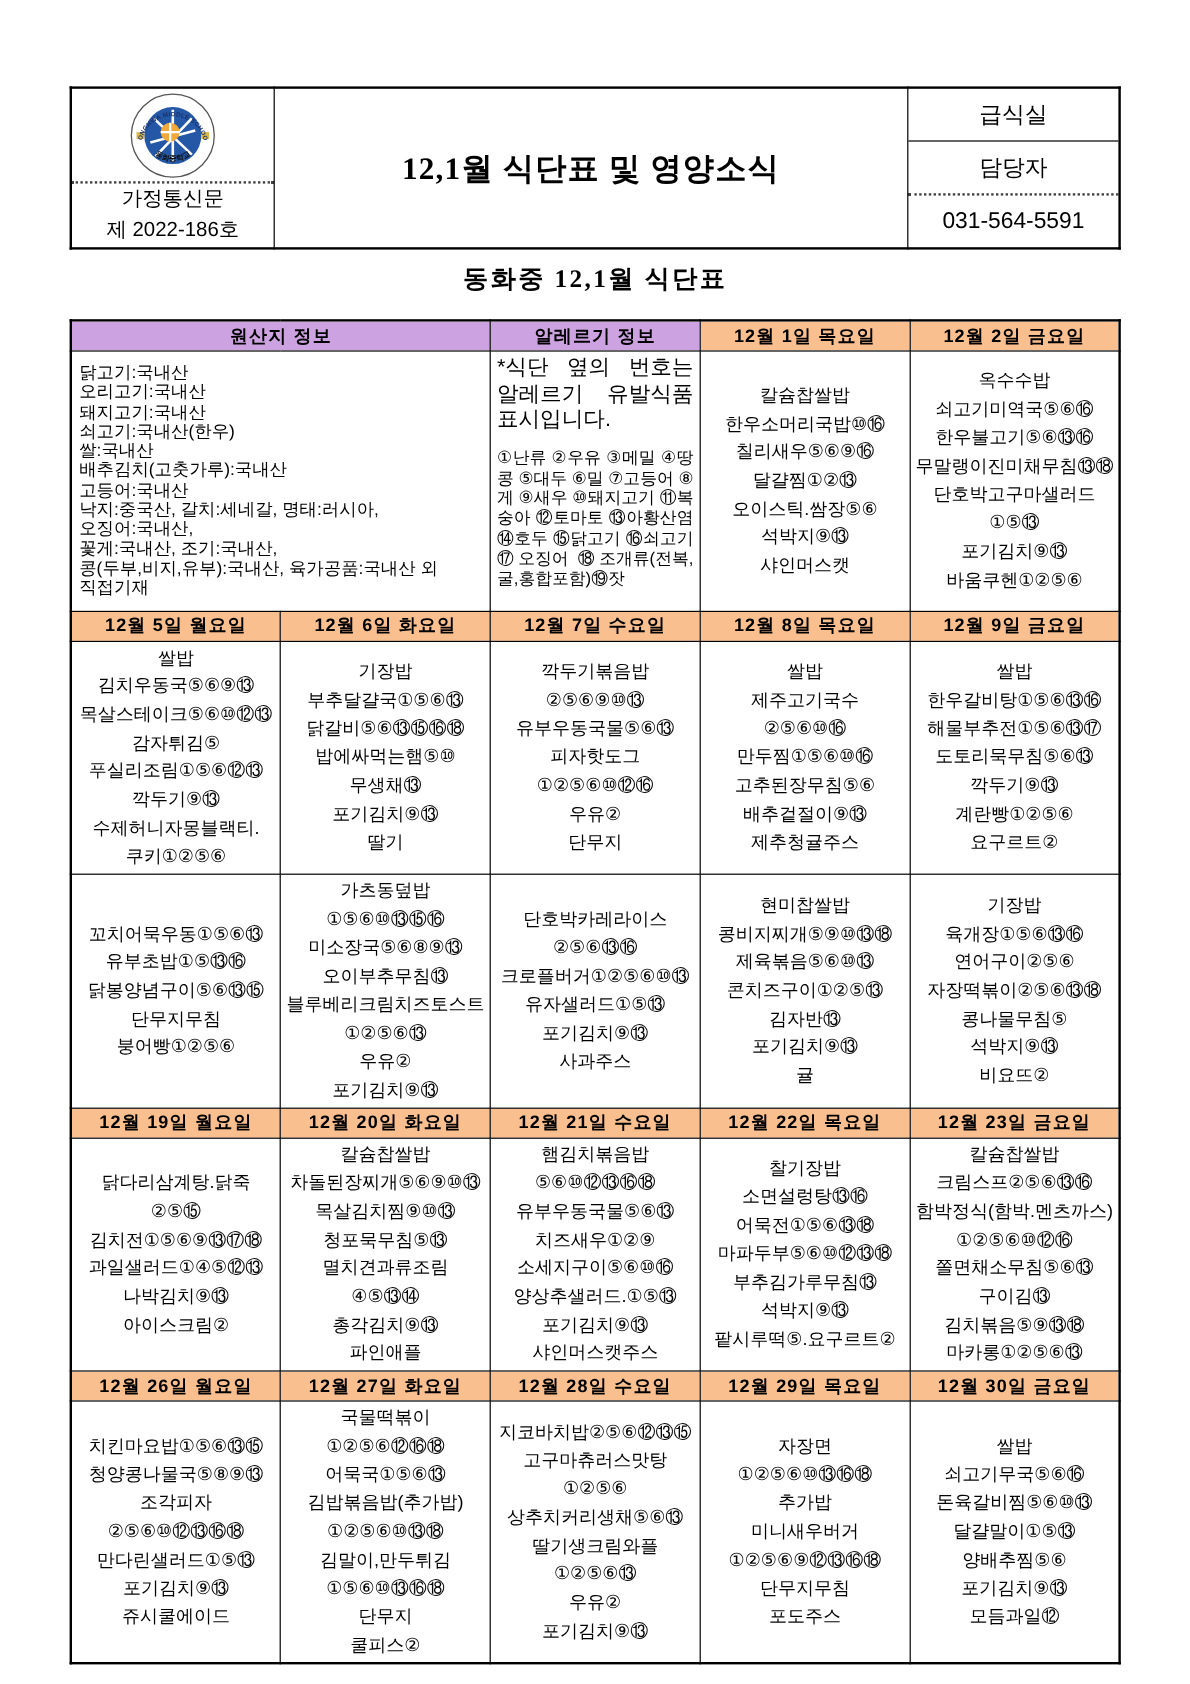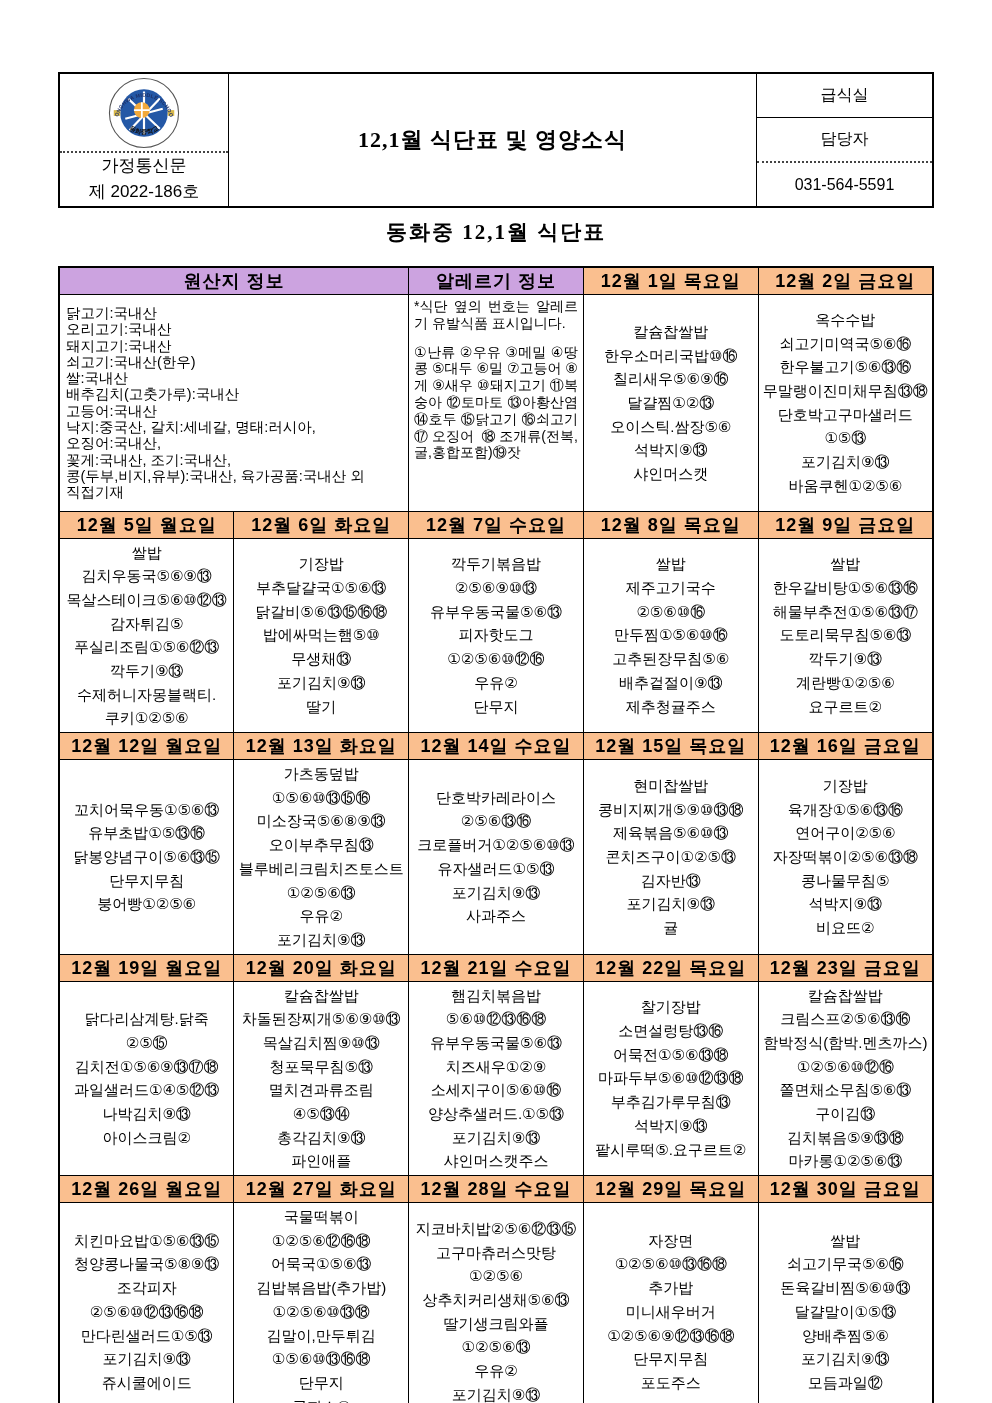--- a/index.html
+++ b/index.html
@@ -15,54 +15,54 @@
     margin-top:72px;width:876px;height:130px;
     border:2px solid #000;border-collapse:collapse;table-layout:fixed;
   }
   .hdr td{border:1px solid #000;padding:0;vertical-align:middle;}
   .hdr .left{width:168px;text-align:center;}
   .hdr .mid{text-align:center;}
   .hdr .right{width:175px;}
   .logo-wrap{height:76px;display:flex;align-items:center;justify-content:center;
     border-bottom:2px dotted #444;}
   .docline{font-size:17px;line-height:26px;}
-  .title-main{font-size:22px;font-weight:bold;letter-spacing:1px;
+  .title-main{font-size:26px;font-weight:bold;letter-spacing:1px;
     font-family:"Liberation Serif","DejaVu Serif",serif;}
-  .rrow{height:43px;display:flex;align-items:center;justify-content:center;font-size:16px;}
+  .rrow{height:43px;display:flex;align-items:center;justify-content:center;font-size:19px;}
   .r1{border-bottom:1.5px solid #000;}
   .r2{border-bottom:2px dotted #444;text-align:right;}
 
   
   .tbl-title{
     text-align:center;font-size:21px;font-weight:bold;letter-spacing:2px;
     margin:10px 0 20px 0;
     font-family:"Liberation Serif","DejaVu Serif",serif;
   }
 
   
   table.menu-tbl{
     width:876px;border-collapse:collapse;table-layout:fixed;
     border:2px solid #000;
   }
   table.menu-tbl td{border:1px solid #000;overflow:hidden;}
   col{width:20%;}
   .ph{background:var(--purple,#CCA3E0);}
   .dh{background:var(--orange,#FABF8F);}
   .hcell{
-    height:22px;text-align:center;font-weight:bold;font-size:18px;
+    height:22px;text-align:center;font-weight:bold;font-size:15px;
     padding:1px 0;letter-spacing:1px;
   }
   .day-cell{text-align:center;vertical-align:middle;padding:2px 1px;}
   .menu{white-space:pre-line;font-size:15px;line-height:1.58;}
   .rA{height:194px;} .rB{height:182px;} .rC{height:183px;} .rD{height:190px;} .rE{height:216px;}
 
   .origin-cell{vertical-align:top;text-align:left;padding:10px 6px;}
   .origin{white-space:pre-line;font-size:14.5px;line-height:16.3px;}
   .allergy-cell{vertical-align:top;text-align:left;padding:3px 5px;}
-  .allergy-note{font-size:14px;line-height:1.2;text-align:justify;margin:0 0 12px 0;}
+  .allergy-note{font-size:18px;line-height:1.2;text-align:justify;margin:0 0 12px 0;}
   .allergy-codes{font-size:14px;line-height:1.2;text-align:justify;word-break:break-all;}
 </style>
 </head>
 <body>
 
 <div class="sheet">
 
   <table class="hdr">
     <tbody>
         <tr>
@@ -210,27 +210,20 @@
             <div class="menu">쌀밥
 한우갈비탕①⑤⑥⑬⑯
 해물부추전①⑤⑥⑬⑰
 도토리묵무침⑤⑥⑬
 깍두기⑨⑬
 계란빵①②⑤⑥
 요구르트②</div>
           </td>
     </tr>
 
-    <tr>
-      <td class="hcell dh">12월 12일 월요일</td>
-      <td class="hcell dh">12월 13일 화요일</td>
-      <td class="hcell dh">12월 14일 수요일</td>
-      <td class="hcell dh">12월 15일 목요일</td>
-      <td class="hcell dh">12월 16일 금요일</td>
-    </tr>
     <tr class="rC">
       <td class="day-cell">
             <div class="menu">꼬치어묵우동①⑤⑥⑬
 유부초밥①⑤⑬⑯
 닭봉양념구이⑤⑥⑬⑮
 단무지무침
 붕어빵①②⑤⑥</div>
           </td>
       <td class="day-cell">
             <div class="menu">가츠동덮밥

